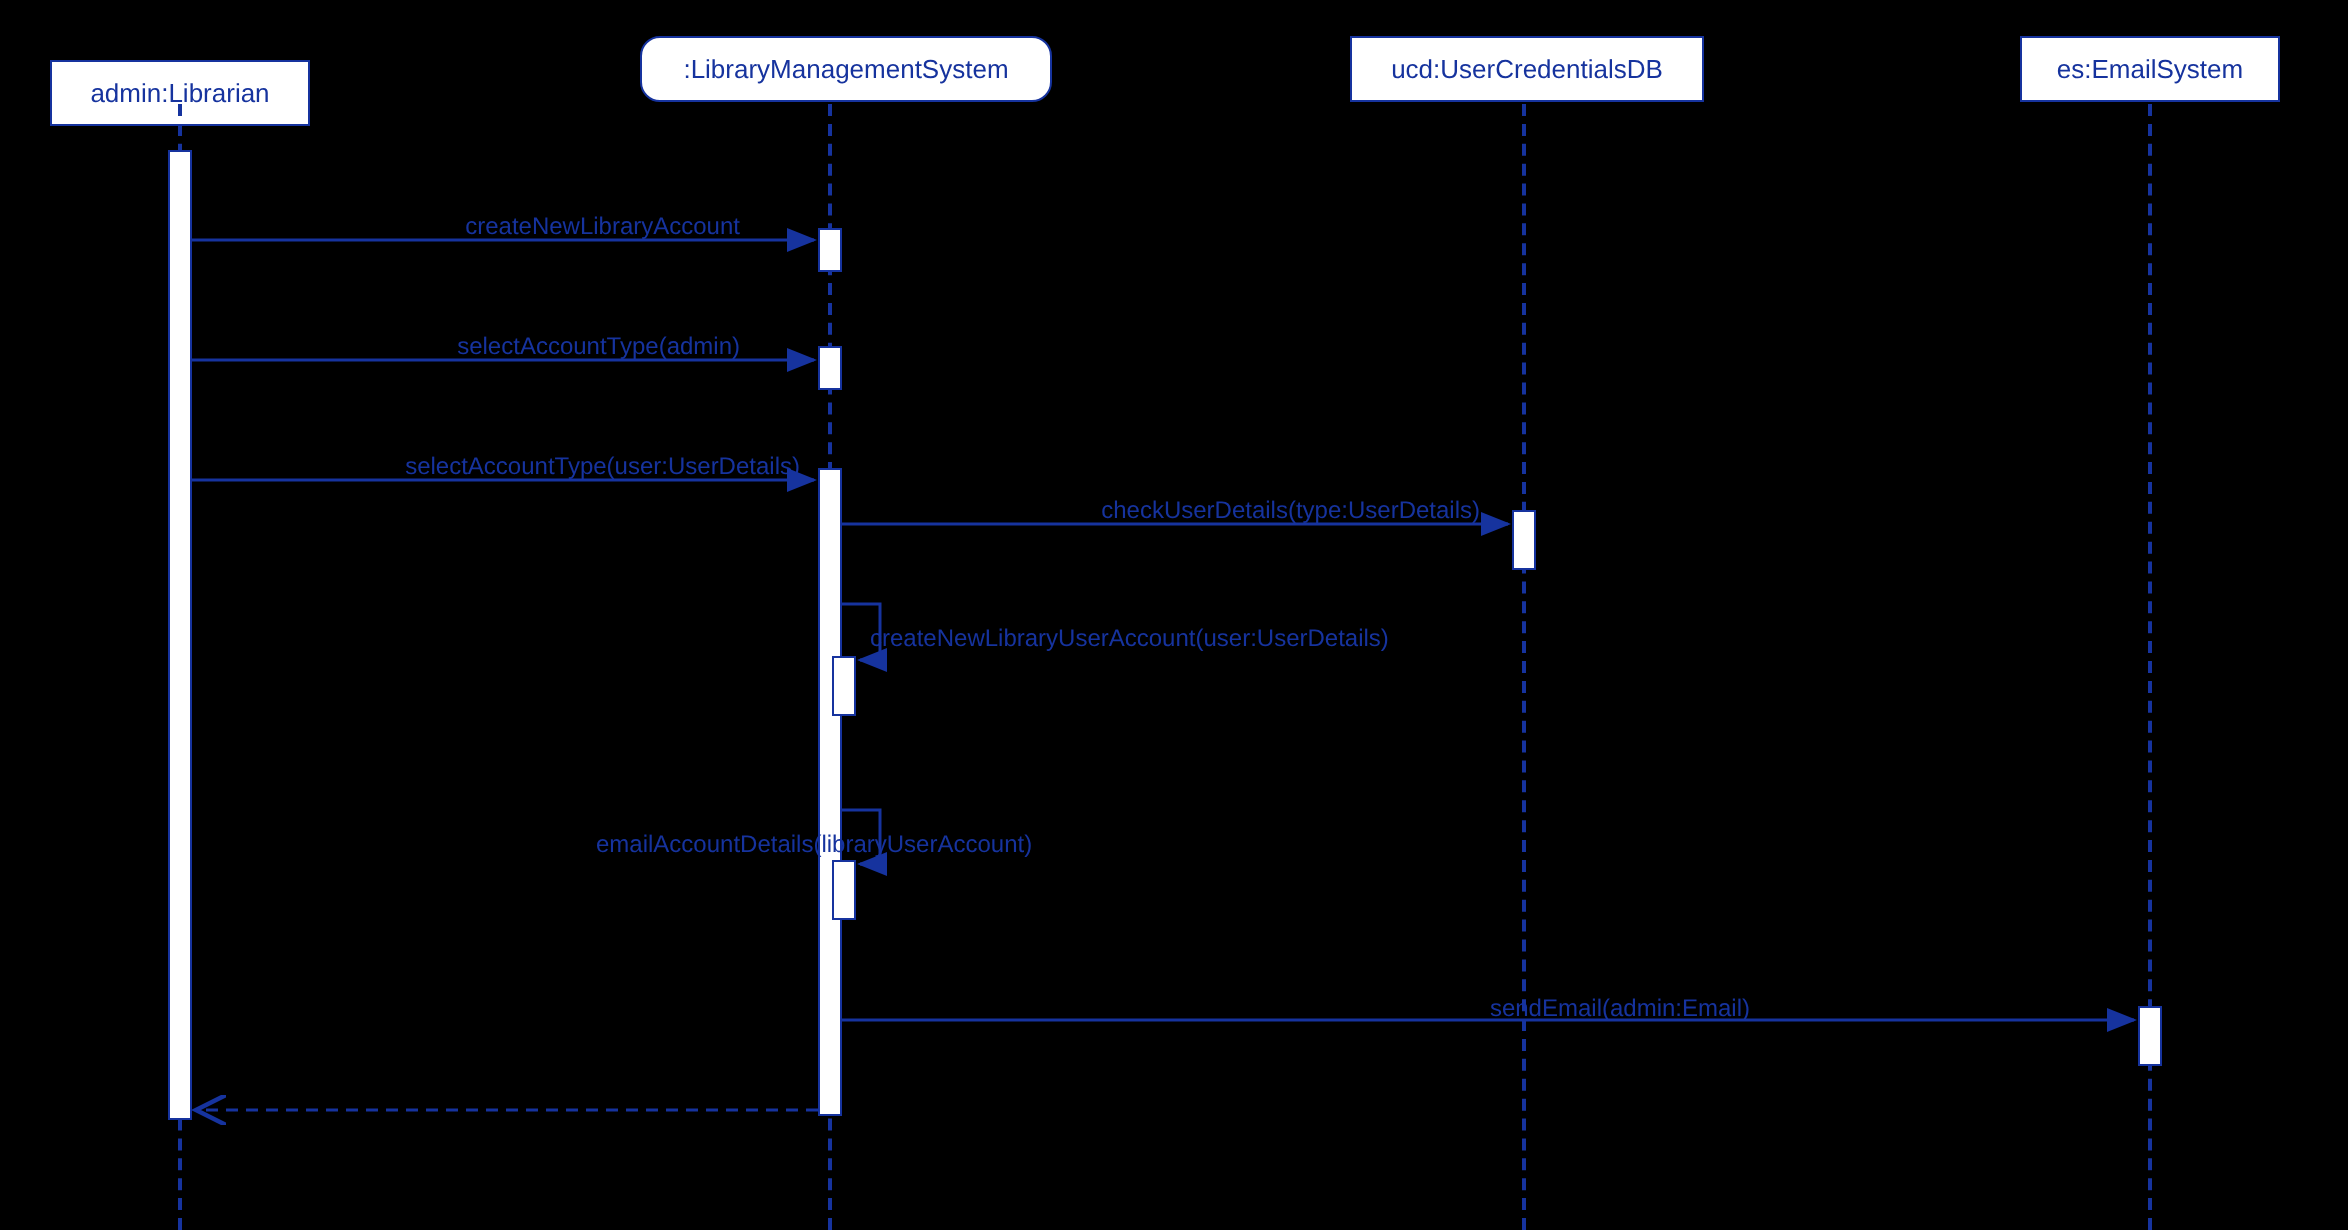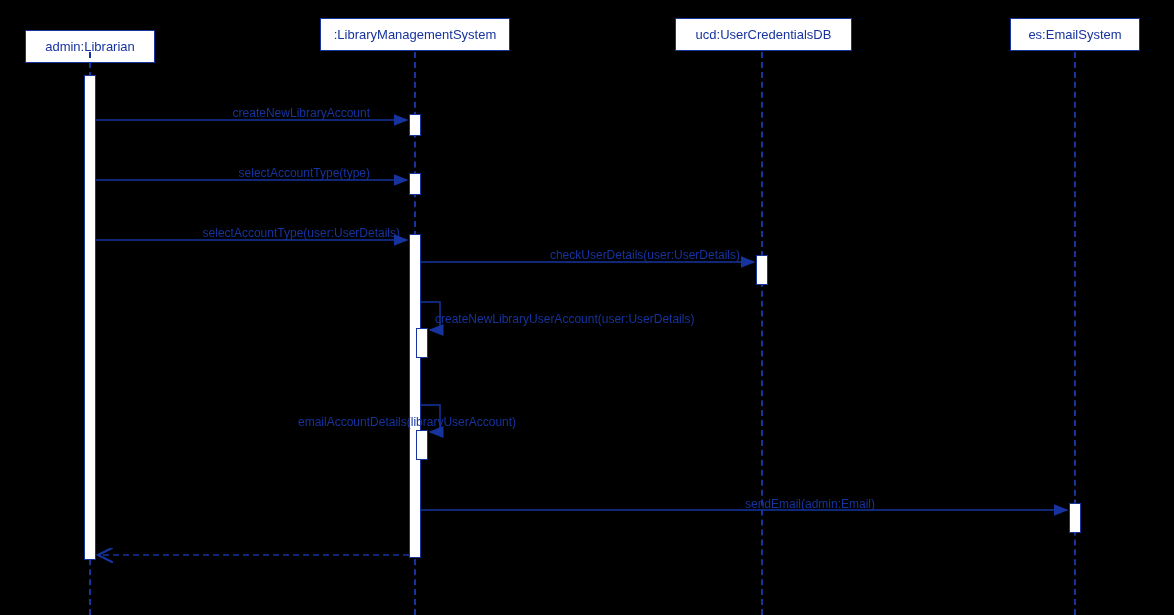--- a/index.html
+++ b/index.html
@@ -57,42 +57,42 @@
     stroke: #16339e;
     stroke-width: 1.5;
     stroke-dasharray: 6,4;
     fill: none;
   }
 </style>
 </head>
 <body>
 
 <div class="participant" style="left:25px; top:30px; width:130px;">admin:Librarian</div>
-<div class="participant" style="left:320px; top:18px; width:190px;">:LibraryManagementSystem</div>
+<div class="participant" style="left:320px; top:18px; width:206px;border-radius:10px;">:LibraryManagementSystem</div>
 <div class="participant" style="left:675px; top:18px; width:177px;">ucd:UserCredentialsDB</div>
 <div class="participant" style="left:1010px; top:18px; width:130px;">es:EmailSystem</div>
 
 <div class="lifeline" style="left:89px; top:52px; height:563px;"></div>
 <div class="lifeline" style="left:414px; top:52px; height:563px;"></div>
 <div class="lifeline" style="left:761px; top:52px; height:563px;"></div>
 <div class="lifeline" style="left:1074px; top:52px; height:563px;"></div>
 
 <div class="activation" style="left:84px; top:75px; width:12px; height:485px;"></div>
 <div class="activation" style="left:409px; top:114px; width:12px; height:22px;"></div>
 <div class="activation" style="left:409px; top:173px; width:12px; height:22px;"></div>
 <div class="activation" style="left:409px; top:234px; width:12px; height:324px;"></div>
 <div class="activation" style="left:756px; top:255px; width:12px; height:30px;"></div>
 <div class="activation" style="left:416px; top:328px; width:12px; height:30px;"></div>
 <div class="activation" style="left:416px; top:430px; width:12px; height:30px;"></div>
 <div class="activation" style="left:1069px; top:503px; width:12px; height:30px;"></div>
 
 <div class="msg-label" style="left:140px; top:106px; width:230px;">createNewLibraryAccount</div>
-<div class="msg-label" style="left:140px; top:166px; width:230px;">selectAccountType(type)</div>
+<div class="msg-label" style="left:140px; top:166px; width:230px;">selectAccountType(admin)</div>
 <div class="msg-label" style="left:100px; top:226px; width:300px;">selectAccountType(user:UserDetails)</div>
-<div class="msg-label" style="left:440px; top:248px; width:300px;">checkUserDetails(user:UserDetails)</div>
+<div class="msg-label" style="left:440px; top:248px; width:300px;">checkUserDetails(type:UserDetails)</div>
 <div class="msg-label" style="left:435px; top:312px;">createNewLibraryUserAccount(user:UserDetails)</div>
 <div class="msg-label" style="left:298px; top:415px;">emailAccountDetails(libraryUserAccount)</div>
 <div class="msg-label" style="left:625px; top:497px; width:250px;">sendEmail(admin:Email)</div>
 
 <svg class="arrows">
   <defs>
     <marker id="arrowhead" markerWidth="10" markerHeight="8" refX="9" refY="4" orient="auto">
       <polygon points="0 0, 10 4, 0 8" fill="#16339e"></polygon>
     </marker>
     <marker id="openarrow" markerWidth="12" markerHeight="10" refX="10" refY="5" orient="auto">

